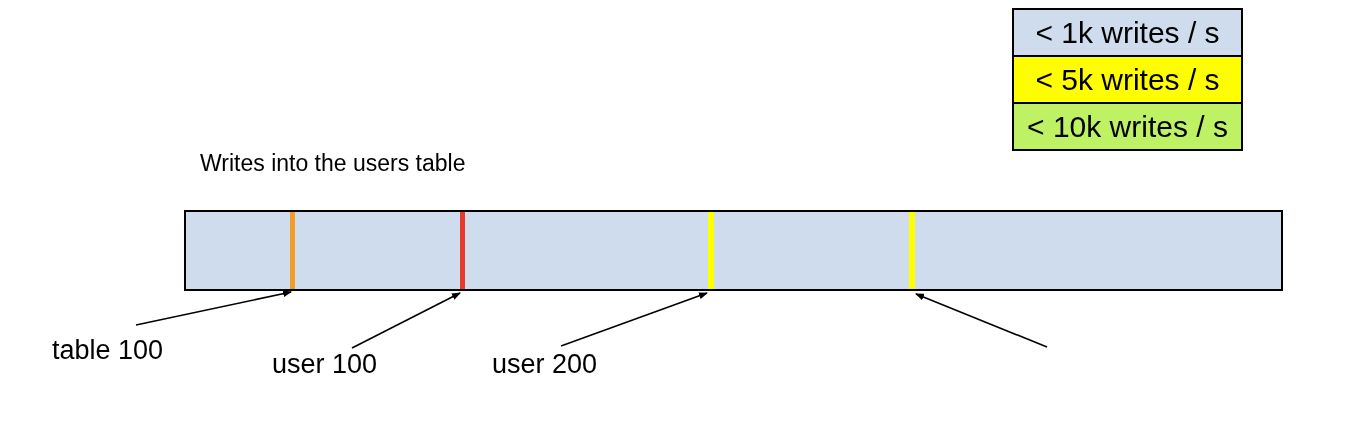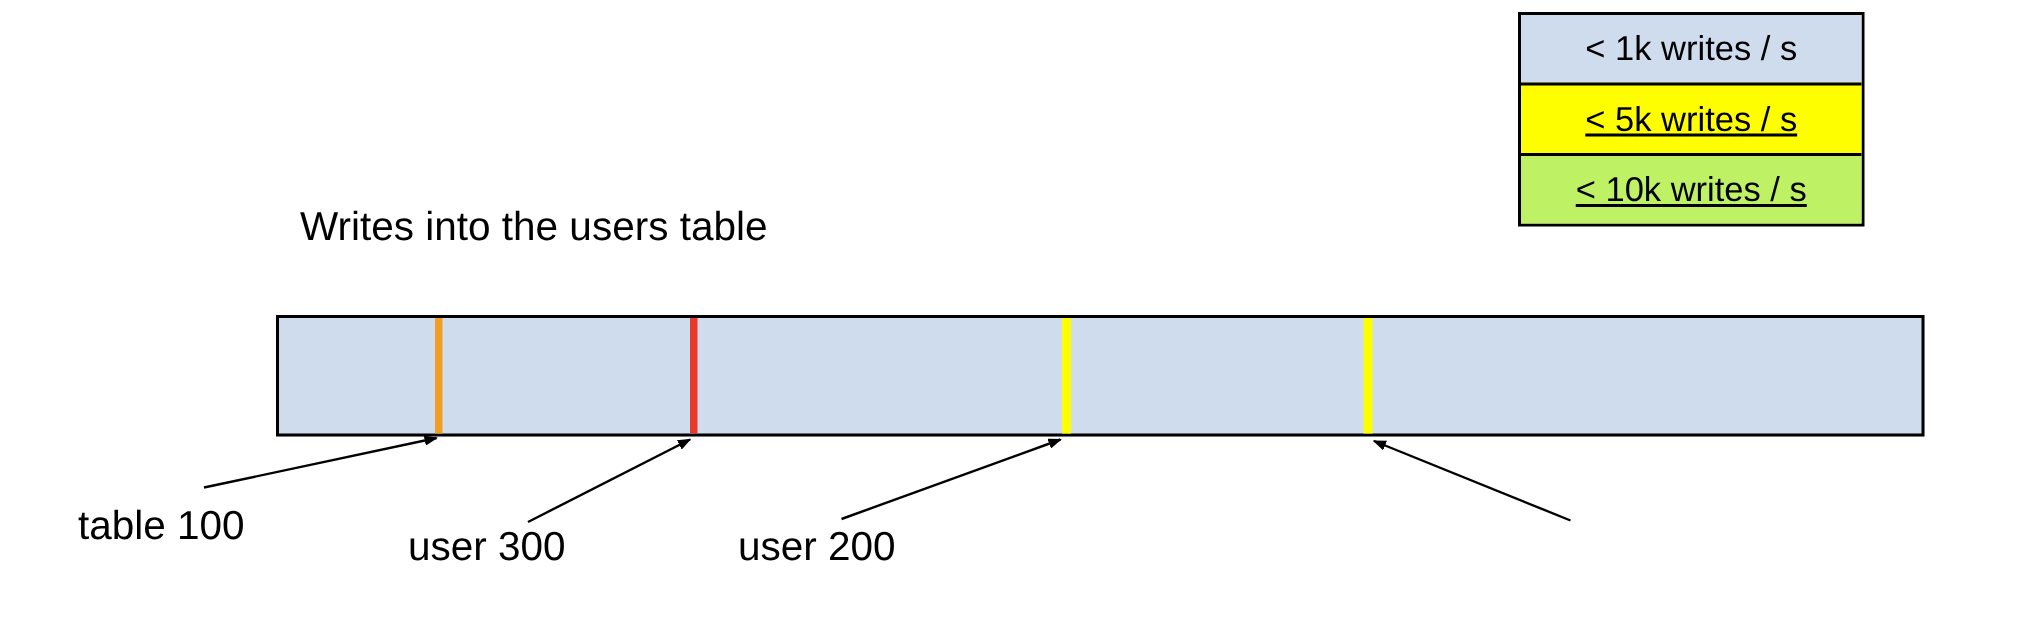--- a/index.html
+++ b/index.html
@@ -11,45 +11,44 @@
   .canvas {
     position: relative;
     width: 1350px;
     height: 422px;
     background: #ffffff;
     overflow: hidden;
   }
   .title {
     position: absolute;
     left: 200px;
-    top: 136px;
-    font-size: 27px;
+    top: 150px;
+    font-size: 23px;
     color: #000000;
     white-space: nowrap;
   }
   .legend {
     position: absolute;
     left: 1012px;
     top: 8px;
     width: 231px;
     border: 2px solid #000000;
     box-sizing: border-box;
   }
   .legend-row {
     height: 45px;
     display: flex;
     align-items: center;
     justify-content: center;
-    font-size: 23px;
+    font-size: 30px;
     color: #000000;
     white-space: nowrap;
   }
   .legend-row + .legend-row {
     border-top: 2px solid #000000;
-    text-decoration: underline;
   }
   .bar {
     position: absolute;
     left: 184px;
     top: 210px;
     width: 1099px;
     height: 81px;
     border: 2px solid #000000;
     box-sizing: border-box;
   }
@@ -113,16 +112,16 @@
         <path d="M0,0 L9,3.5 L0,7 Z" fill="#000000"></path>
       </marker>
     </defs>
     <line x1="136" y1="325" x2="291" y2="292" stroke="#000000" stroke-width="1.6" marker-end="url(#arrowhead)"></line>
     <line x1="352" y1="348" x2="460" y2="293" stroke="#000000" stroke-width="1.6" marker-end="url(#arrowhead)"></line>
     <line x1="561" y1="346" x2="707" y2="293" stroke="#000000" stroke-width="1.6" marker-end="url(#arrowhead)"></line>
     <line x1="1047" y1="347" x2="916" y2="294" stroke="#000000" stroke-width="1.6" marker-end="url(#arrowhead)"></line>
   </svg>
 
   <div class="user-label label-1">table 100</div>
-  <div class="user-label label-2">user 300</div>
+  <div class="user-label label-2">user 100</div>
   <div class="user-label label-3">user 200</div>
 
 </div>
 
 </body></html>

